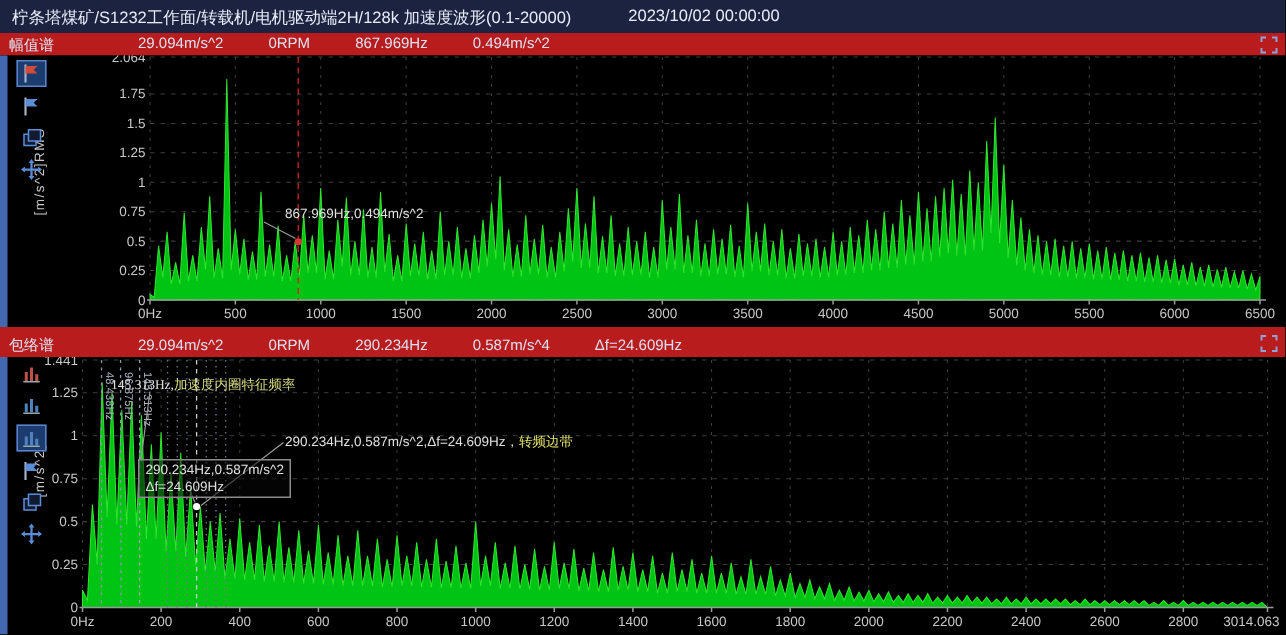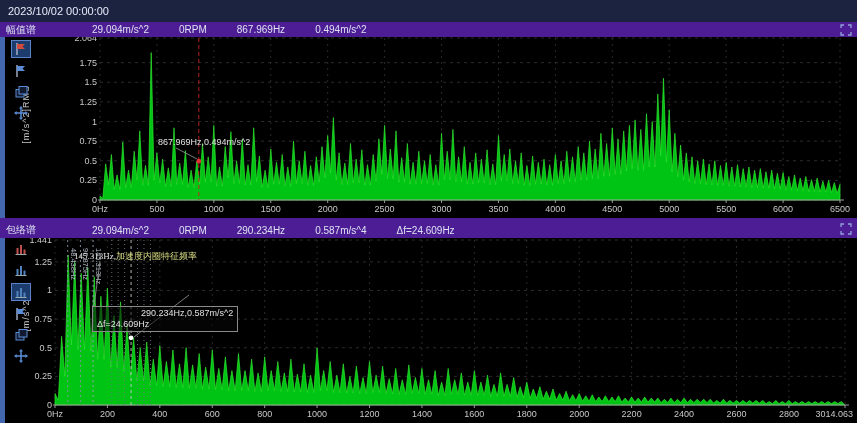--- a/index.html
+++ b/index.html
@@ -1,20 +1,20 @@
 <!DOCTYPE html>
 <html><head>
 <meta charset="utf-8">
 <style>
   html,body{margin:0;padding:0}
   body{width:857px;height:423px;background:#000;overflow:hidden;position:relative;
        font-family:"Liberation Sans",sans-serif;color:#ddd}
   .titlebar{position:absolute;top:0;left:0;right:0;height:22px;background:#1b2341;
             display:flex;align-items:center;gap:38px;padding-left:8px;font-size:11px;color:#e8ecf8}
-  .phead{position:absolute;left:0;right:0;background:#4c1d95;font-size:10px;color:#dde2f2;
+  .phead{position:absolute;left:0;right:0;background:#b91c1c;font-size:10px;color:#dde2f2;
          display:flex;align-items:center}
   #ph1{top:22px;height:15px}
   #ph2{top:218px;height:20px;padding-top:4px;box-sizing:border-box}
   .ph-name{padding-left:6px;width:86px;flex:none}
   .ph-v{margin-right:30px;flex:none}
   .fs-btn{position:absolute;right:5px;width:13px;height:12px;display:flex;align-items:center;justify-content:center}
   #ph1 .fs-btn{top:2px}
   #ph2 .fs-btn{bottom:3px}
   .pbody{position:absolute;left:0;right:0;background:#000}
   #pb1{top:37px;height:181px}
@@ -30,20 +30,21 @@
   #yl2{top:58px}
   svg.plot{position:absolute;inset:0;z-index:1}
   .annlayer{position:absolute;inset:0;z-index:4;pointer-events:none}
   .anno{position:absolute;font-size:9px;line-height:11px;white-space:nowrap}
   .anno.boxed{border:1px solid #8a8a8a;background:rgba(8,8,8,.55);padding:1px 4px}
 </style>
 </head>
 <body>
 
 <div class="titlebar">
+  <span>柠条塔煤矿/S1232工作面/转载机/电机驱动端2H/128k 加速度波形(0.1-20000)</span>
   <span>2023/10/02 00:00:00</span>
 </div>
 
 <div class="phead" id="ph1">
   <span class="ph-name">幅值谱</span>
   <span class="ph-v">29.094m/s^2</span>
   <span class="ph-v">0RPM</span>
   <span class="ph-v">867.969Hz</span>
   <span class="ph-v">0.494m/s^2</span>
   <span class="fs-btn">
@@ -150,21 +151,21 @@
         <text x="97" y="126.75581395348837" fill="#c8c8c8" font-size="9" text-anchor="end">0.5</text>
         <text x="97" y="146.37790697674419" fill="#c8c8c8" font-size="9" text-anchor="end">0.25</text>
         <text x="97" y="166" fill="#c8c8c8" font-size="9" text-anchor="end">0</text>
       </g>
       <line x1="198.81493230769232" y1="1" x2="198.81493230769232" y2="163" stroke="#cc2222" stroke-dasharray="4,3" stroke-width="0.9"></line>
       <circle cx="198.81493230769232" cy="124.22674418604652" r="2.4" fill="#dd3333"></circle>
       <line x1="176" y1="111" x2="197" y2="122" stroke="#9a9a9a" stroke-width="0.8"></line>
     </svg>
   <div class="annlayer" id="ann0">
       <div class="anno" style="left: 158px; top: 100px;">
-        <div><span style="color: rgb(224, 224, 224);">867.969Hz,0.494m/s^2</span></div>
+        <div><span style="color: rgb(224, 224, 224); margin-left: 32px;">867.969Hz,0.494m/s^2</span></div>
       </div>
     </div>
 </div>
 
 <div class="phead" id="ph2">
   <span class="ph-name">包络谱</span>
   <span class="ph-v">29.094m/s^2</span>
   <span class="ph-v">0RPM</span>
   <span class="ph-v">290.234Hz</span>
   <span class="ph-v">0.587m/s^4</span>
@@ -309,18 +310,21 @@
       <line x1="143.9722178998913" y1="2" x2="143.9722178998913" y2="167" stroke="#6d7688" stroke-dasharray="1,3" stroke-width="0.9"></line>
       <line x1="150.42261392678256" y1="2" x2="150.42261392678256" y2="167" stroke="#6d7688" stroke-dasharray="1,3" stroke-width="0.9"></line>
       <line x1="100" y1="23" x2="94" y2="68" stroke="#9a9a9a" stroke-width="0.8"></line>
       <line x1="189" y1="57" x2="134" y2="99" stroke="#9a9a9a" stroke-width="0.8"></line>
       <line x1="127" y1="90" x2="130" y2="97" stroke="#9a9a9a" stroke-width="0.8"></line>
     </svg>
   <div class="annlayer" id="ann1">
       <div class="anno" style="left: 74px; top: 13px; font-family: Liberation Serif, serif;">
         <div><span style="color: rgb(224, 224, 224);">145.313Hz,</span><span style="color: rgb(216, 220, 130);">加速度内圈特征频率</span></div>
       </div>
+      <div class="anno" style="left: 190px; top: 51px;">
+        <div><span style="color: rgb(224, 224, 224);">290.234Hz,0.587m/s^2,Δf=24.609Hz，</span><span style="color: rgb(227, 227, 106);">转频边带</span></div>
+      </div>
       <div class="anno boxed" style="left: 92px; top: 68px;">
-        <div><span style="color: rgb(224, 224, 224); margin-left: 44px;">290.234Hz,0.587m/s^2</span></div>
+        <div><span style="color: rgb(224, 224, 224);">290.234Hz,0.587m/s^2</span></div>
         <div><span style="color: rgb(224, 224, 224);">Δf=24.609Hz</span></div>
       </div>
     </div>
 </div>
 
 </body></html>

